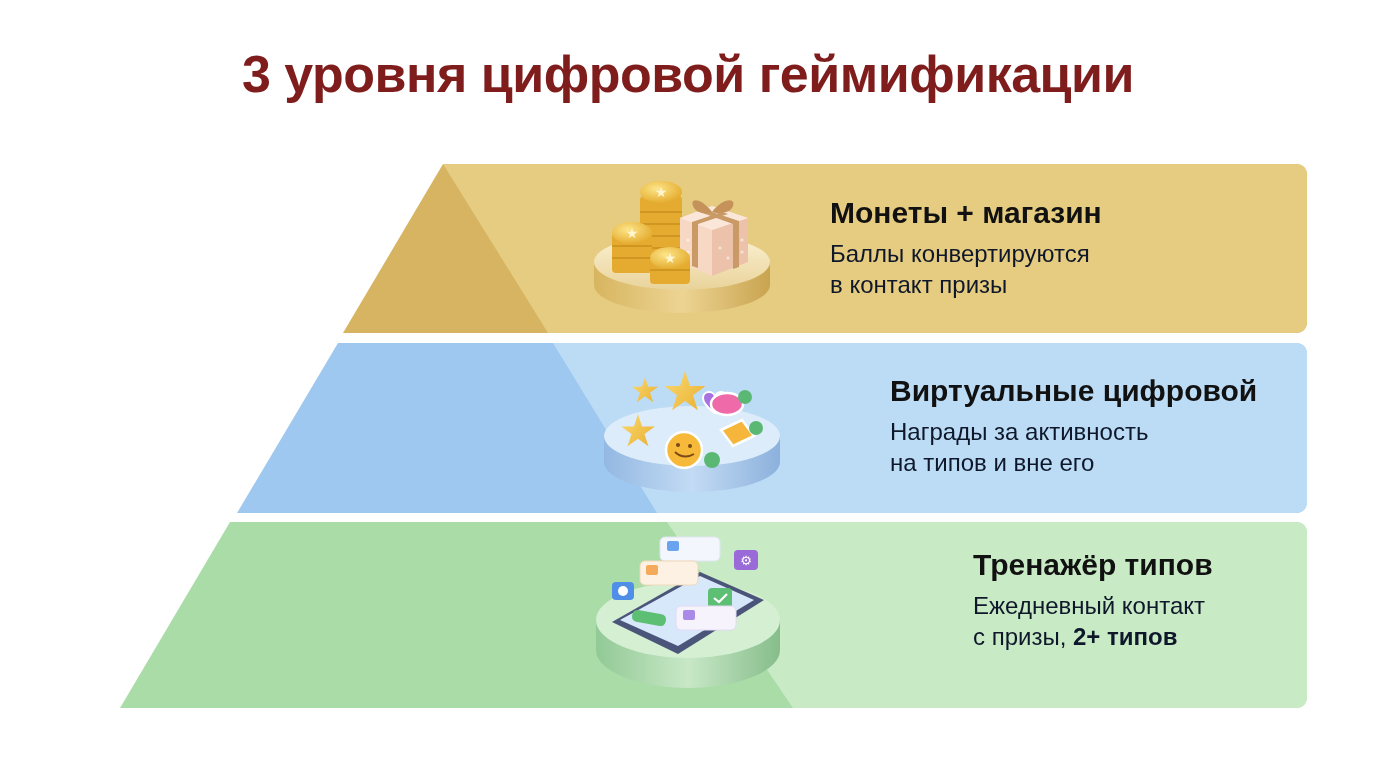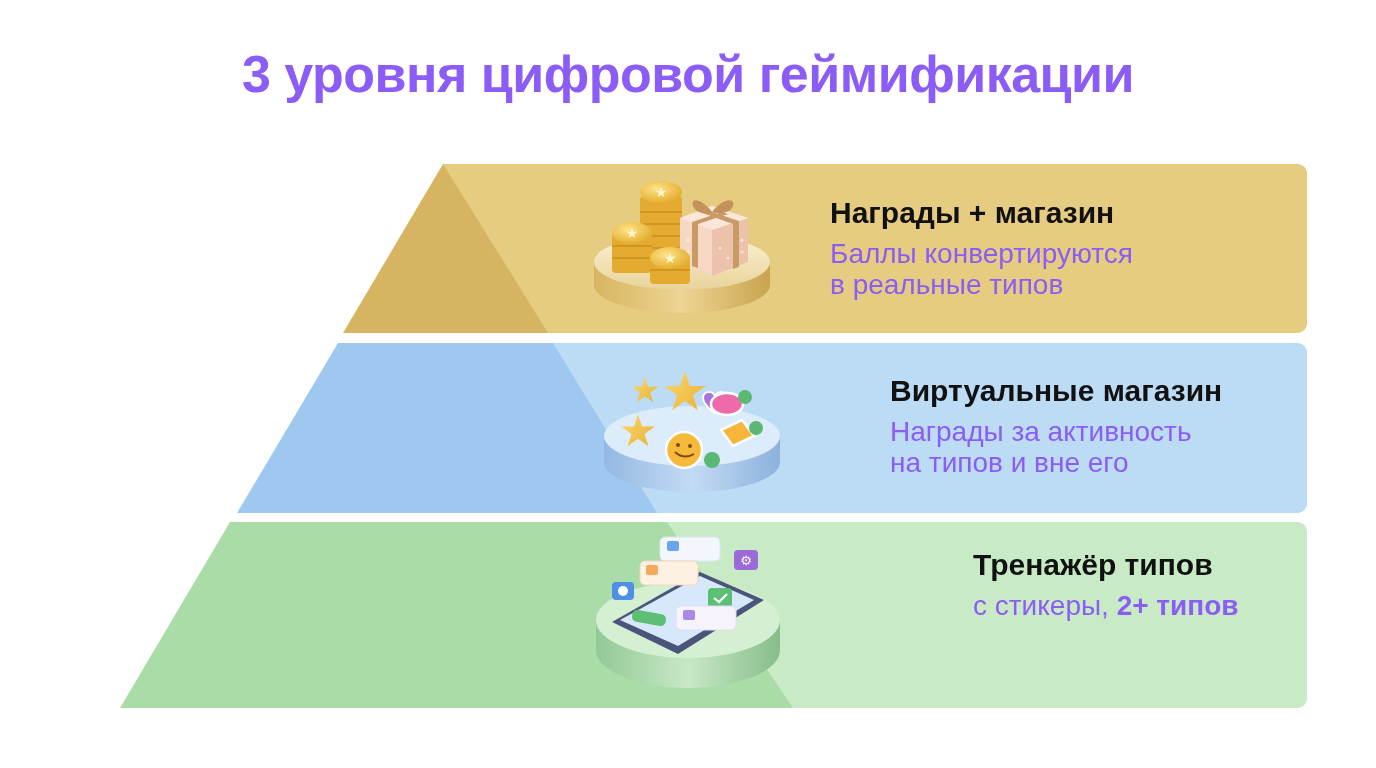--- a/index.html
+++ b/index.html
@@ -1,23 +1,23 @@
 <!DOCTYPE html>
 <html><head>
 <meta charset="utf-8">
 <style>
   html, body { margin:0; padding:0; }
   body { width:1376px; height:768px; background:#ffffff; position:relative; overflow:hidden;
          font-family:"Liberation Sans","DejaVu Sans",sans-serif; color:#111; }
   .title { position:absolute; left:0; right:0; top:44px; text-align:center; font-size:52px; font-weight:700;
-           letter-spacing:-0.5px; color:#8b5cf6; }
+           letter-spacing:-0.5px; color:#7f1d1d; }
   svg.pyr { position:absolute; left:0; top:0; width:1376px; height:768px; }
   .txt { position:absolute; }
   .h { font-size:30px; font-weight:700; color:#111; margin:0 0 8px 0; white-space:nowrap; }
-  .d { font-size:28px; line-height:31px; color:#8b5cf6; white-space:nowrap; }
+  .d { font-size:24px; line-height:31px; color:#0f172a; white-space:nowrap; }
   .d b { font-weight:700; }
 </style>
 </head>
 <body>
 
 <div class="title">3 уровня цифровой геймификации</div>
 
 <svg class="pyr" viewBox="0 0 1376 768">
   <defs>
     <linearGradient id="gDisc" x1="0" y1="0" x2="0" y2="1">
@@ -152,27 +152,28 @@
     <rect x="676" y="606" width="60" height="24" rx="5" fill="#f6f3fd" stroke="#e2daf5"></rect>
     <rect x="683" y="610" width="12" height="10" rx="2" fill="#a98ae6"></rect>
     <rect x="612" y="582" width="22" height="18" rx="4" fill="#4f8fe8"></rect>
     <circle cx="623" cy="591" r="5" fill="#fff"></circle>
     <rect x="734" y="550" width="24" height="20" rx="4" fill="#9a6ad8"></rect>
     <text x="746" y="565" font-size="13" text-anchor="middle" fill="#fff">⚙</text>
   </g>
 </svg>
 
 <div class="txt" style="left:830px; top:196px;">
-  <div class="h">Награды + магазин</div>
+  <div class="h">Монеты + магазин</div>
   <div class="d">Баллы конвертируются</div>
-  <div class="d">в реальные типов</div>
+  <div class="d">в контакт призы</div>
 </div>
 
 <div class="txt" style="left:890px; top:374px;">
-  <div class="h">Виртуальные магазин</div>
+  <div class="h">Виртуальные цифровой</div>
   <div class="d">Награды за активность</div>
   <div class="d">на типов и вне его</div>
 </div>
 
 <div class="txt" style="left:973px; top:548px;">
   <div class="h">Тренажёр типов</div>
-  <div class="d"><span>с стикеры, </span><b>2+ типов</b></div>
+  <div class="d">Ежедневный контакт</div>
+  <div class="d"><span>с призы, </span><b>2+ типов</b></div>
 </div>
 
 </body></html>

